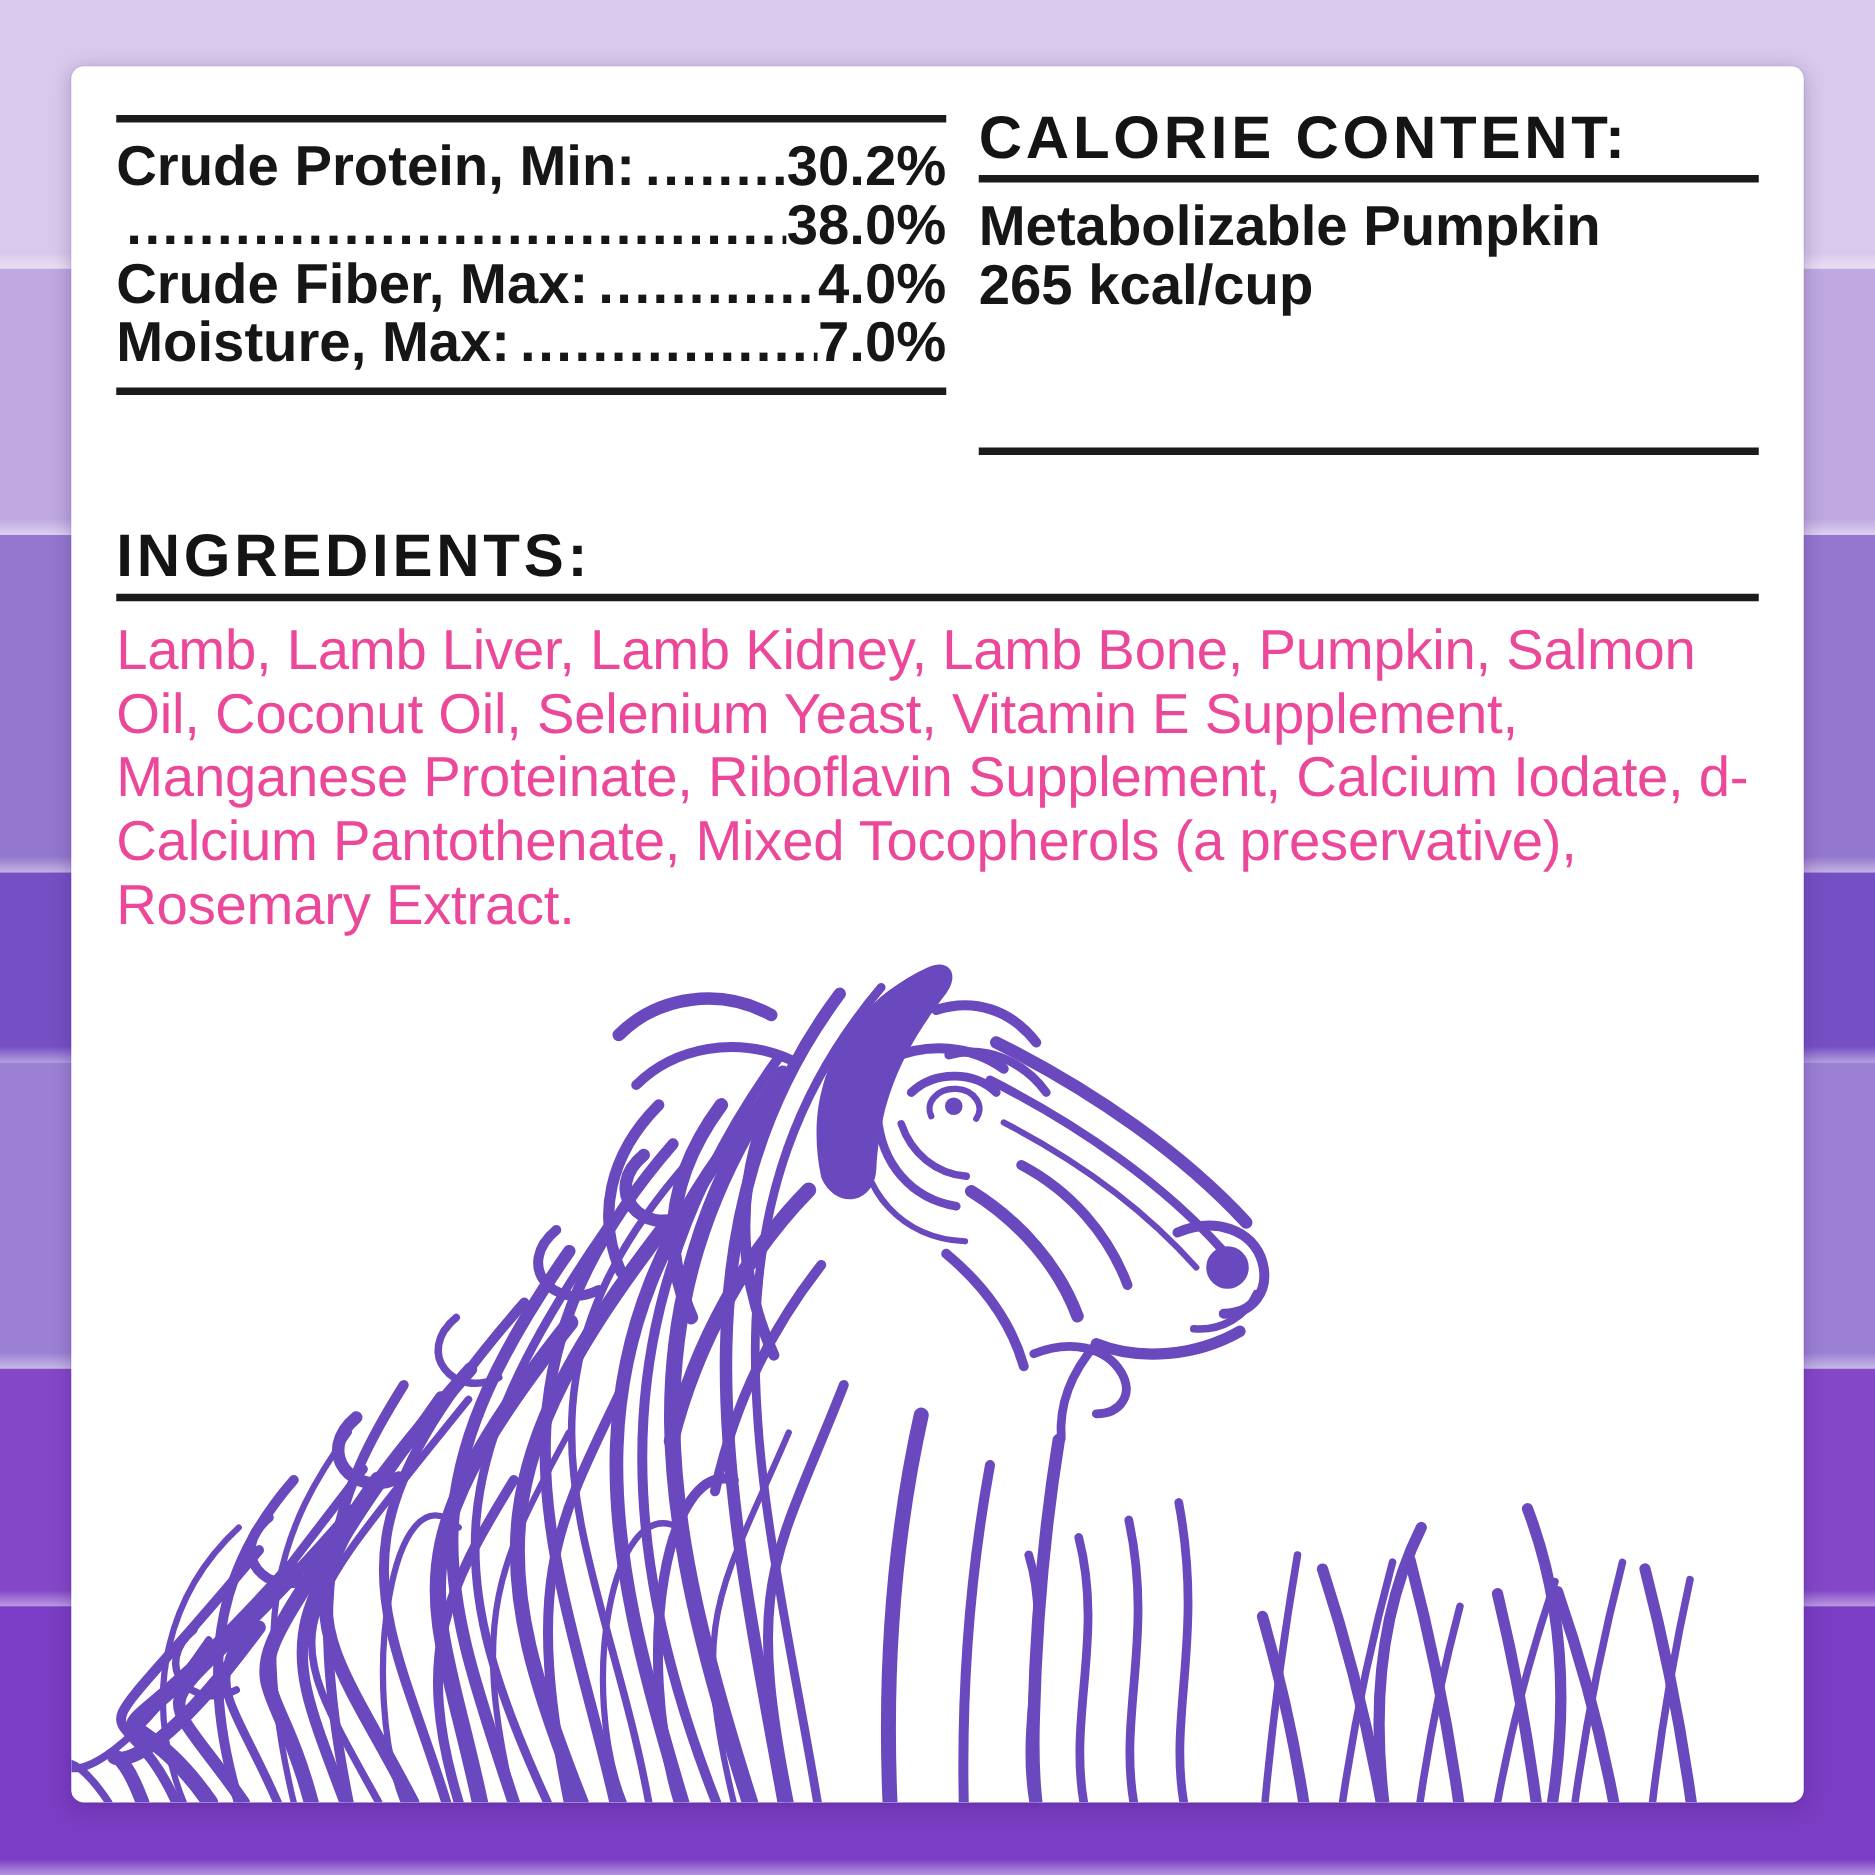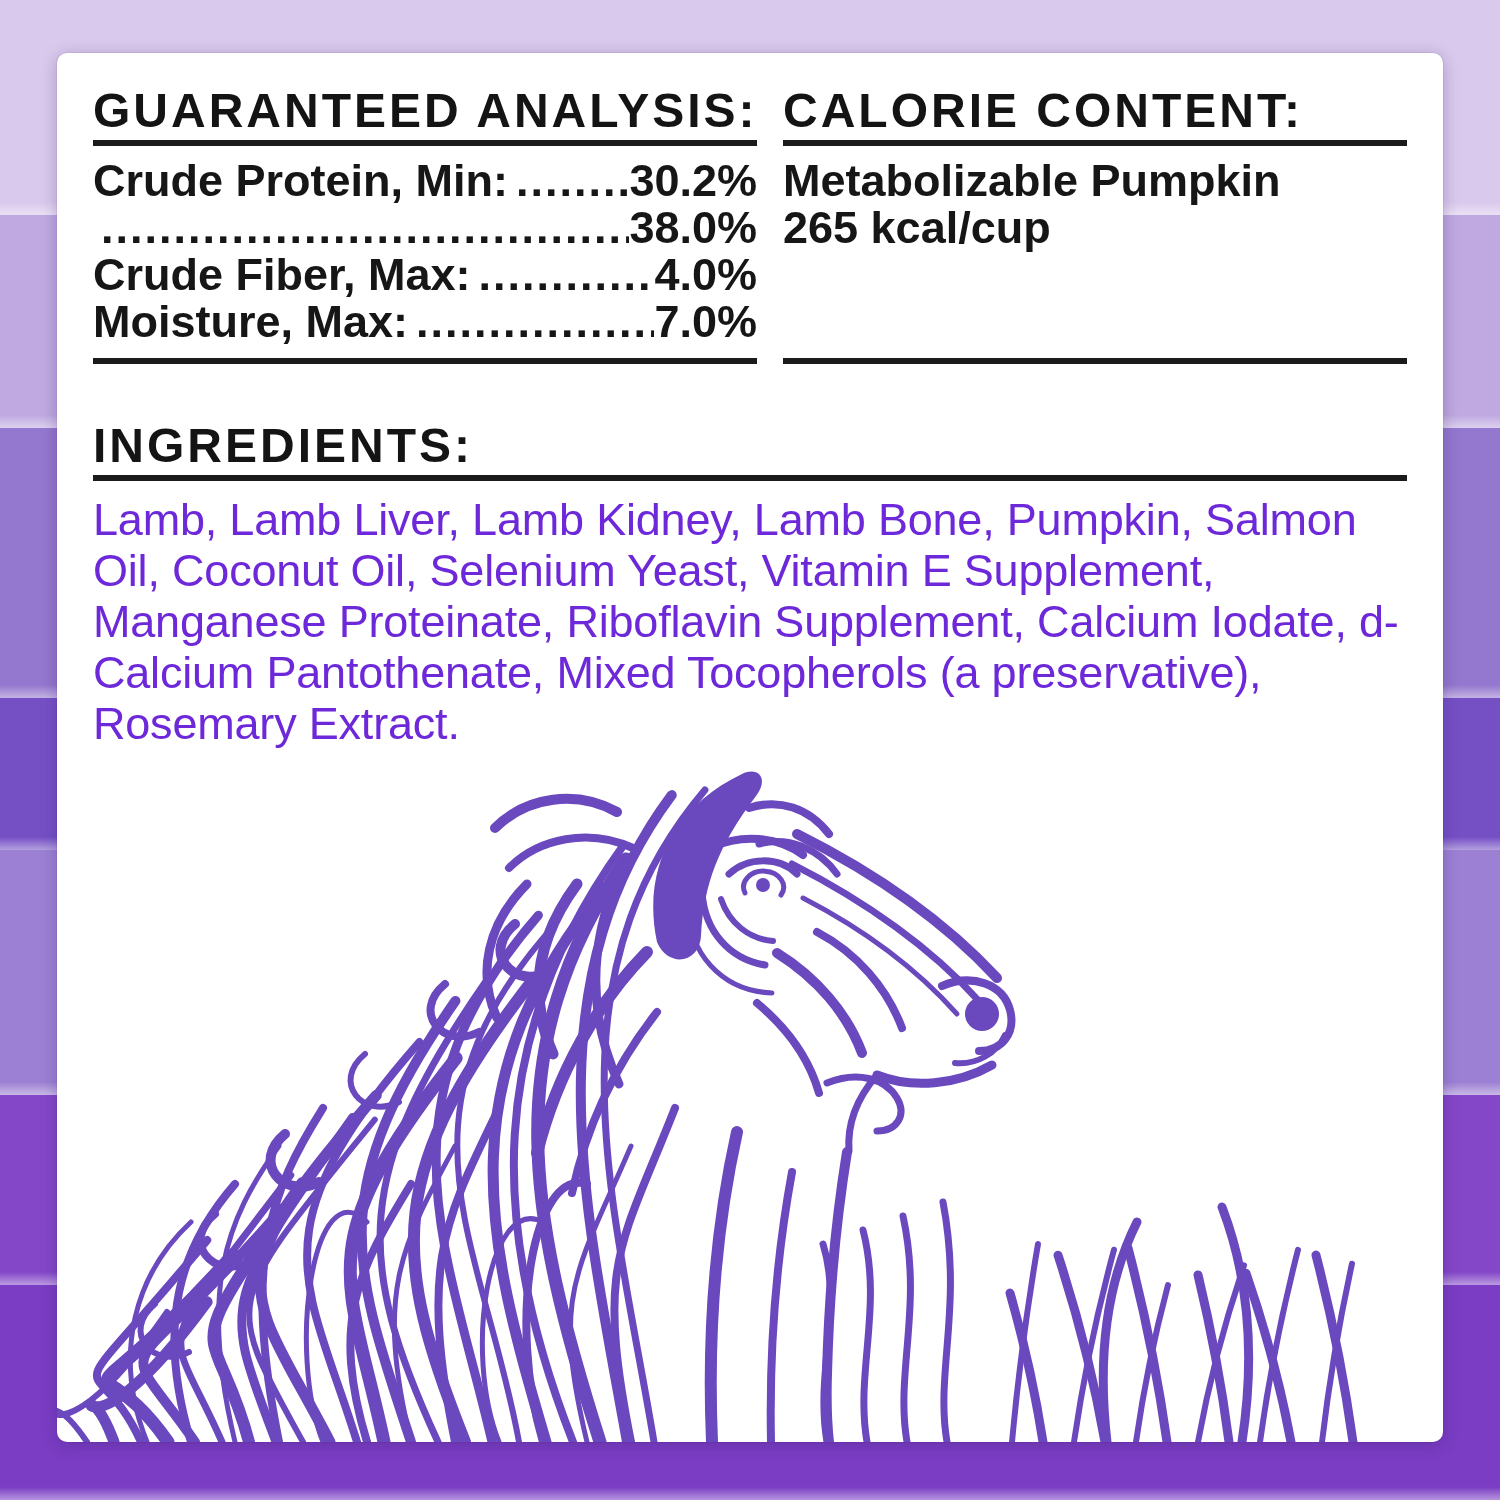--- a/index.html
+++ b/index.html
@@ -24,21 +24,21 @@
   .col-body{height:192px;margin-top:11px;}
   .ga-row{display:flex;align-items:baseline;font-size:45px;line-height:47px;font-weight:bold;color:#161616;}
   .ga-label{white-space:nowrap;}
   .ga-leader{flex:1;overflow:hidden;white-space:nowrap;letter-spacing:2px;padding:0 8px;font-weight:bold;}
   .ga-value{white-space:nowrap;}
   .cal-line{font-size:45px;line-height:47px;font-weight:bold;color:#161616;white-space:nowrap;}
   .bottom-rule{height:6px;background:#1b1b1b;margin-top:9px;}
   .ingredients{margin-top:58px;}
   .ing-text{
     margin:13px 0 0 0;font-size:45px;line-height:51px;font-weight:normal;
-    color:#6d28d9;letter-spacing:-0.2px;
+    color:#ec4899;letter-spacing:-0.2px;
   }
   .lamb{position:absolute;left:0;bottom:0;width:1386px;height:690px;display:block;}
 </style>
 </head>
 <body>
 
 <div class="stage">
   <div class="bg">
       <div class="band" style="height: 215px; background: linear-gradient(rgb(217, 201, 236) 0%, rgb(217, 201, 236) calc(100% - 13px), rgb(234, 225, 245) 100%);"></div>
       <div class="band" style="height: 213px; background: linear-gradient(rgb(191, 169, 224) 0%, rgb(191, 169, 224) calc(100% - 13px), rgb(220, 208, 238) 100%);"></div>
@@ -47,21 +47,20 @@
       <div class="band" style="height: 245px; background: linear-gradient(rgb(156, 128, 212) 0%, rgb(156, 128, 212) calc(100% - 13px), rgb(201, 185, 231) 100%);"></div>
       <div class="band" style="height: 190px; background: linear-gradient(rgb(132, 71, 200) 0%, rgb(132, 71, 200) calc(100% - 13px), rgb(187, 154, 225) 100%);"></div>
       <div class="band" style="height: 215px; background: linear-gradient(rgb(122, 61, 195) 0%, rgb(122, 61, 195) calc(100% - 13px), rgb(182, 148, 222) 100%);"></div>
     </div>
 
   <div class="card">
     <div class="content">
 
       <div class="cols">
         <section class="col-left">
-          <h2 class="section-title">GUARANTEED ANALYSIS:</h2>
           <div class="title-rule"></div>
           <div class="col-body">
               <div class="ga-row">
                 <span class="ga-label">Crude Protein, Min:</span>
                 <span class="ga-leader">............................................................</span>
                 <span class="ga-value">30.2%</span>
               </div>
               <div class="ga-row">
                 <span class="ga-leader">............................................................</span>
                 <span class="ga-value">38.0%</span>

